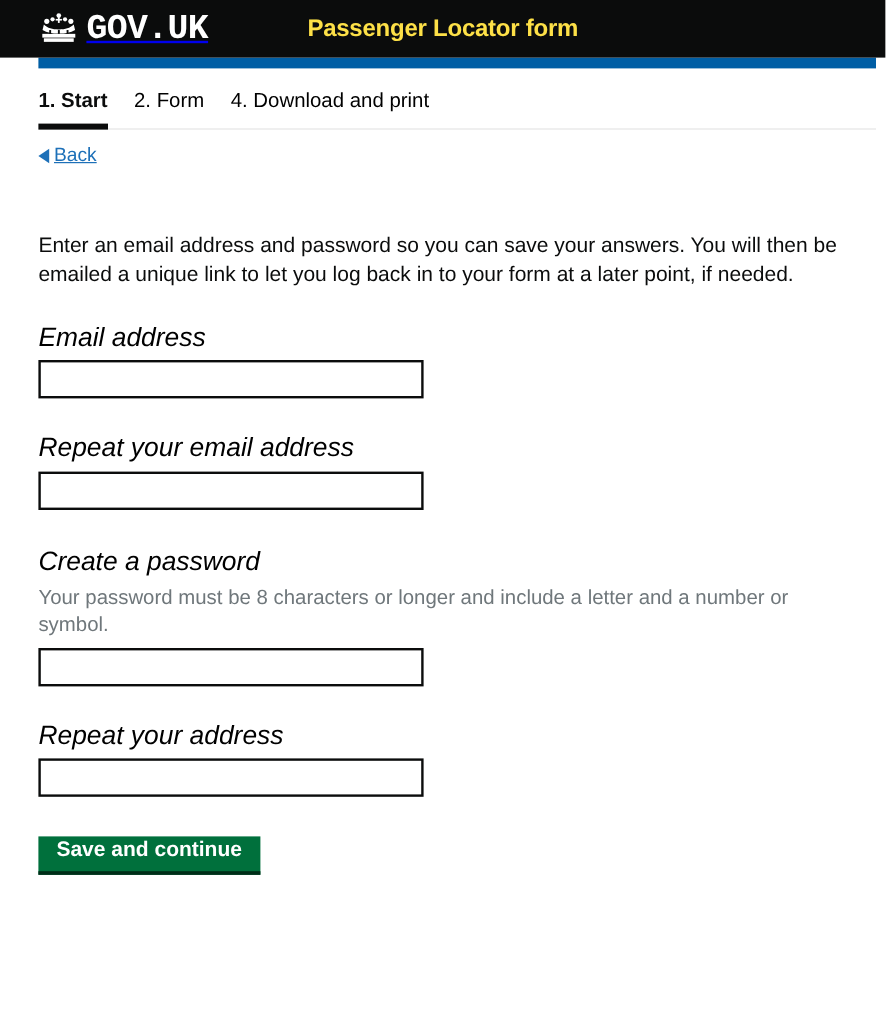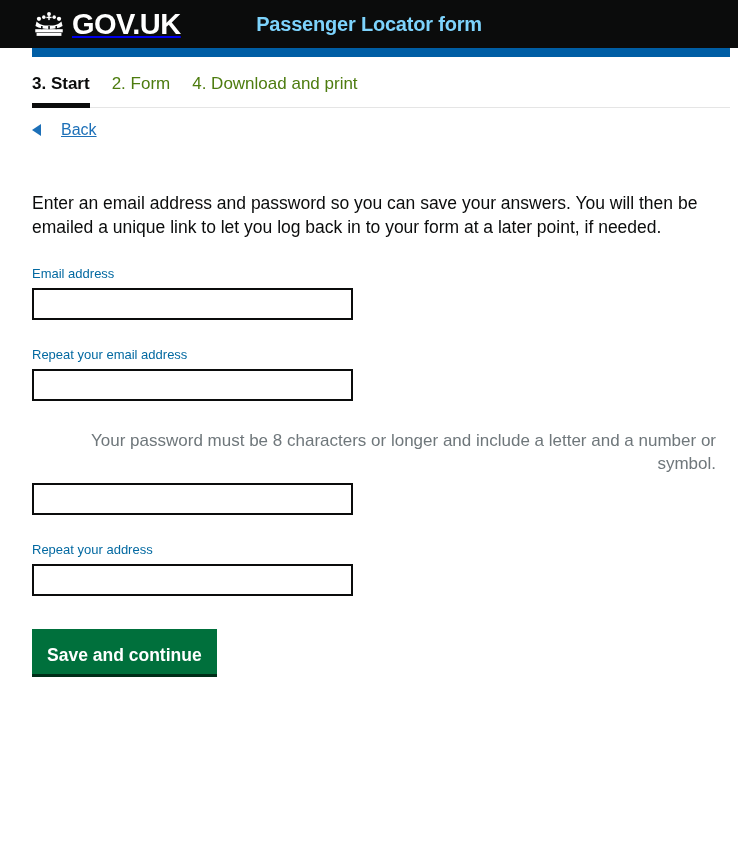--- a/index.html
+++ b/index.html
@@ -20,43 +20,43 @@
   
   .govuk-header {
     background: #0b0c0c;
     height: 48px;
     display: flex;
     align-items: center;
     position: relative;
   }
   .header-brand {
     display: flex;
-    align-items: center;
     margin-left: 32px;
     gap: 6px;
+    font-family: Liberation Mono, monospace;
   }
   .crown-icon {
     display: block;
     width: 34px;
     height: 26px;
     flex: none;
   }
   .brand-text {
     color: #ffffff;
     font-size: 29px;
     font-weight: bold;
     letter-spacing: -0.5px;
     line-height: 1;
   }
   .header-service-name {
     position: absolute;
     left: 0;
     right: 0;
     text-align: center;
-    color: #7dd3fc;
+    color: #fde047;
     font-size: 20px;
     font-weight: bold;
     letter-spacing: -0.2px;
     pointer-events: none;
   }
 
   
   .blue-bar-row {
     height: 9px;
     background: #ffffff;
@@ -75,21 +75,21 @@
     margin-right: 8px;
     border-bottom: 1px solid #e5e5e5;
   }
   .step-nav {
     display: flex;
     align-items: flex-end;
     gap: 22px;
   }
   .step-item {
     font-size: 17px;
-    color: #4d7c0f;
+    color: #000000;
     padding-bottom: 9px;
     line-height: 1.2;
     border-bottom: 5px solid transparent;
     margin-bottom: -1px;
     white-space: nowrap;
     cursor: pointer;
   }
   .step-item.is-active {
     color: #0b0c0c;
     font-weight: bold;
@@ -98,21 +98,21 @@
 
   
   .main-wrap {
     margin-left: 32px;
     margin-right: 22px;
     padding-top: 13px;
   }
   .back-link {
     display: inline-flex;
     align-items: center;
-    gap: 20px;
+    gap: 4px;
     font-size: 16px;
     color: #1d70b8;
     text-decoration: none;
     cursor: pointer;
   }
   .back-arrow {
     width: 0;
     height: 0;
     border-top: 6px solid transparent;
     border-bottom: 6px solid transparent;
@@ -138,33 +138,33 @@
     max-width: 690px;
   }
   .para-1 { margin-top: 52px; }
   .para-2 { margin-top: 21px; }
 
   
   .form-group { margin-top: 27px; }
   .form-group.pw-group { margin-top: 29px; }
   .field-label {
     display: block;
-    font-size: 13px;
+    font-size: 22px;
     line-height: 1.25;
-    color: #0369a1;
+    color: #000000;
     margin-bottom: 6px;
+    font-style: italic;
   }
   .field-hint {
     display: block;
     font-size: 17px;
     line-height: 1.33;
     color: #6f777b;
     margin-bottom: 7px;
     max-width: 690px;
-    text-align: right;
   }
   .text-input {
     display: block;
     width: 321px;
     height: 32px;
     border: 2px solid #0b0c0c;
     border-radius: 0;
     background: #ffffff;
     font-family: "Liberation Sans", sans-serif;
     font-size: 17px;
@@ -176,21 +176,21 @@
   .submit-row { margin-top: 33px; }
   .save-button {
     display: inline-block;
     background: #00703c;
     border: none;
     border-bottom: 3px solid #002d18;
     color: #ffffff;
     font-family: "Liberation Sans", sans-serif;
     font-size: 17.5px;
     font-weight: bold;
-    padding: 16px 15px 8px 15px;
+    padding: 0 15px 8px 15px;
     cursor: pointer;
     border-radius: 0;
   }
 </style>
 </head>
 <body>
 
 <header class="govuk-header">
   <a class="header-brand" href="#">
     <svg class="crown-icon" viewBox="0 0 36 28" aria-hidden="true">
@@ -214,21 +214,21 @@
   </a>
   <div class="header-service-name">Passenger Locator form</div>
 </header>
 
 <div class="blue-bar-row">
   <div class="blue-bar"></div>
 </div>
 
 <div class="step-nav-wrap">
   <nav class="step-nav">
-    <div class="step-item is-active">3. Start</div>
+    <div class="step-item is-active">1. Start</div>
     <div class="step-item">2. Form</div>
     <div class="step-item">4. Download and print</div>
   </nav>
 </div>
 
 <main class="main-wrap">
 
   <a class="back-link" href="#">
     <span class="back-arrow"></span>
     <span class="back-label">Back</span>
@@ -243,20 +243,21 @@
       <label class="field-label">Email address</label>
       <input class="text-input" type="text" value="" style="">
     </div>
 
     <div class="form-group">
       <label class="field-label">Repeat your email address</label>
       <input class="text-input" type="text" value="" style="">
     </div>
 
     <div class="form-group pw-group">
+      <label class="field-label">Create a password</label>
       <span class="field-hint">Your password must be 8 characters or longer and include a letter and a number or symbol.</span>
       <input class="text-input" type="password" value="" style="">
     </div>
 
     <div class="form-group">
       <label class="field-label">Repeat your address</label>
       <input class="text-input" type="password" value="" style="">
     </div>
 
     <div class="submit-row">

